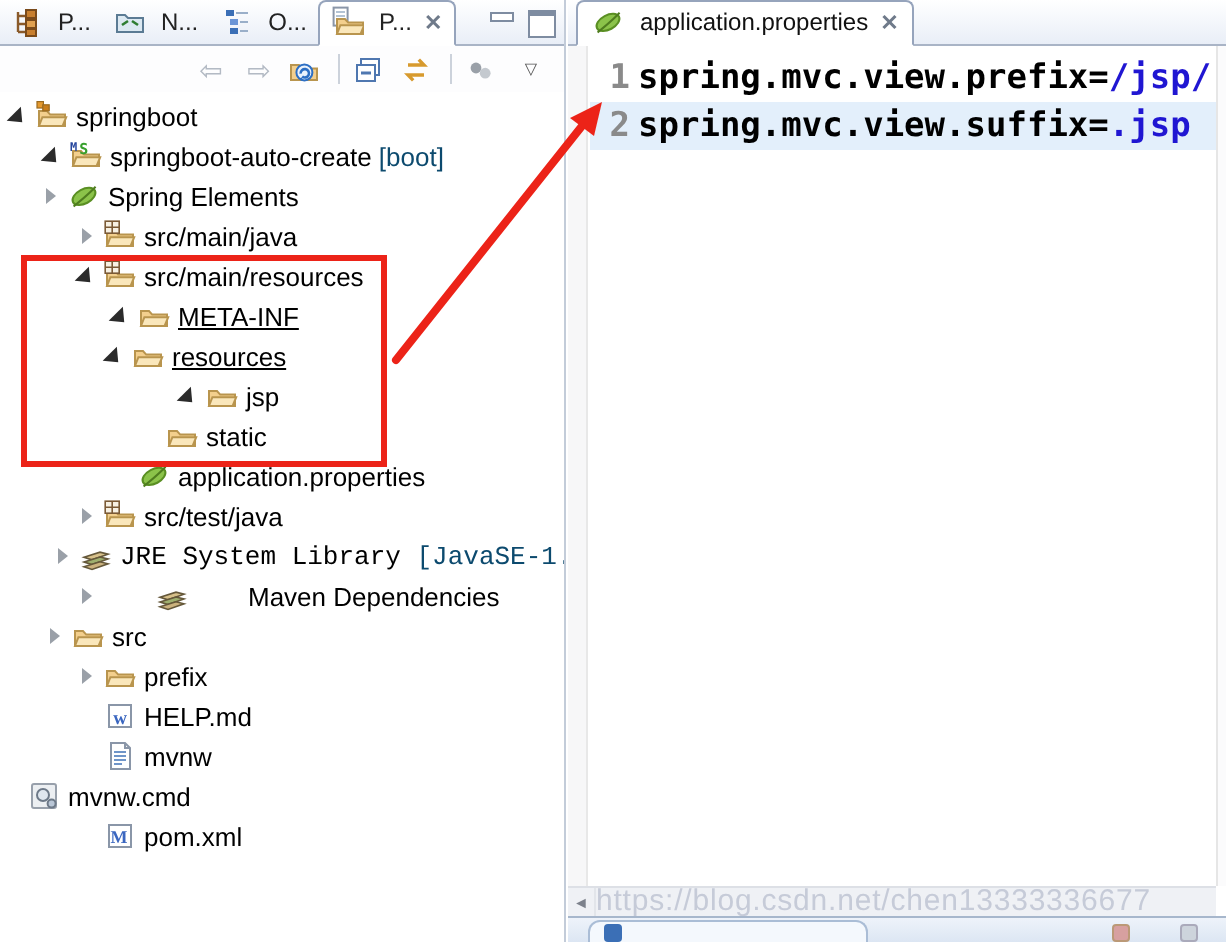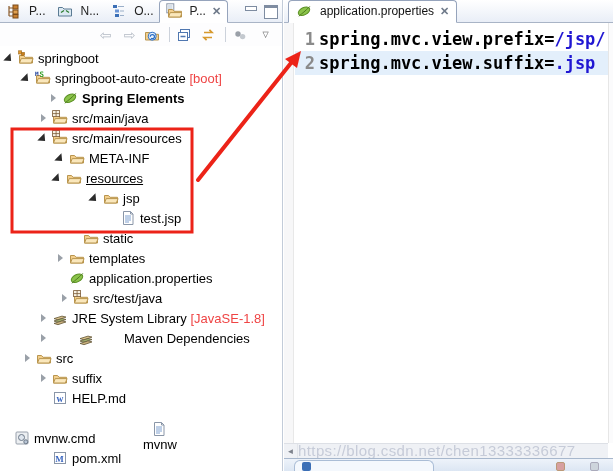--- a/index.html
+++ b/index.html
@@ -28,21 +28,21 @@
 
   .treebody{position:absolute; top:48px; left:0; right:0; bottom:0; overflow:hidden; font-size:13px; color:#000;}
   .trow{display:flex; align-items:center; height:20px; white-space:nowrap;}
   .caret{width:13px; height:13px; display:inline-block; position:relative; flex:0 0 13px;}
   .caret.collapsed::after{content:""; position:absolute; left:3px; top:2px; width:0; height:0;
     border-left:5px solid #9aa0a8; border-top:4px solid transparent; border-bottom:4px solid transparent;}
   .caret.expanded::after{content:""; position:absolute; left:2px; top:2px; width:0; height:0;
     border-left:6px solid #2b2b2b; border-top:5px solid transparent; border-bottom:5px solid transparent; transform:rotate(45deg);}
   .ic{width:16px; height:16px; flex:0 0 16px; margin:0 4px 0 1px;}
   .tlabel{color:#000000;}
-  .tsuffix{color:#ef4444; white-space:pre;}
+  .tsuffix{color:#0c4a6e; white-space:pre;}
 
   
   .editor{position:absolute; left:284px; top:0; right:0; bottom:13px; background:#fff;}
   .etabs{height:23px; display:flex; align-items:flex-end; background:linear-gradient(#ffffff,#e9eef7); border-bottom:1px solid var(--tabline);}
   .etab{display:flex; align-items:center; gap:4px; font-size:12px; color:#111; background:#fff; border:1px solid #96a4bc; border-bottom:1px solid #fff; border-radius:4px 4px 0 0; padding:3px 7px 4px 6px; height:23px; margin:0 0 -1px 4px;}
   .etab .x{color:#6f7a8a; font-size:11px; font-weight:bold; margin-left:2px;}
   .ecode{position:absolute; top:23px; left:0; right:5px; bottom:15px; background:#fff; overflow:hidden;}
   .ruler{position:absolute; left:0; top:0; bottom:0; width:10px; background:#f7f7f8; border-right:1px solid #e8e8e8;}
   .codelines{position:absolute; left:0; right:0; top:4px;}
   .cline{display:flex; align-items:baseline; height:24px; line-height:24px; margin-left:11px;
@@ -169,21 +169,21 @@
           <span class="caret expanded"></span>
           <svg class="ic" viewBox="0 0 16 16">
             <path d="M1.5 5.5h4l1.6 1.8h7.4V13H1.5z" fill="#f3cf8d" stroke="#b9954e"></path>
             <path d="M1.5 13l1.7-4.4h11.9L13.3 13z" fill="#fae7bb" stroke="#b9954e"></path>
             <text x="0" y="5.5" font-size="6" font-weight="bold" fill="#27479e" font-family="monospace">M</text>
             <text x="4.6" y="7.2" font-size="7.5" font-weight="bold" fill="#37a02c" font-family="monospace">S</text>
           </svg>
           <span class="tlabel">springboot-auto-create</span>
           <span class="tsuffix"> [boot]</span>
         </div>
-        <div class="trow" style="padding-left: 48px; font-weight: bold;">
+        <div class="trow" style="padding-left: 20px;">
           <span class="caret collapsed"></span>
           <svg class="ic" viewBox="0 0 16 16">
             <ellipse cx="8" cy="8.2" rx="6.2" ry="3.6" transform="rotate(-28 8 8.2)" fill="#8bc34a" stroke="#5a8f23"></ellipse>
             <path d="M2.8 13.2C6 10.5 9.5 8 13.8 3.4" stroke="#4f7d1f" fill="none"></path>
           </svg>
           <span class="tlabel">Spring Elements</span>
         </div>
         <div class="trow" style="padding-left: 38px;">
           <span class="caret collapsed"></span>
           <svg class="ic" viewBox="0 0 16 16">
@@ -197,21 +197,21 @@
         <div class="trow" style="padding-left: 38px;">
           <span class="caret expanded"></span>
           <svg class="ic" viewBox="0 0 16 16">
             <path d="M1.5 5.5h4l1.6 1.8h7.4V13H1.5z" fill="#f3cf8d" stroke="#b9954e"></path>
             <path d="M1.5 13l1.7-4.4h11.9L13.3 13z" fill="#fae7bb" stroke="#b9954e"></path>
             <rect x="0.6" y="0.6" width="7" height="6" fill="#f7f1e3" stroke="#7b5a36" stroke-width="0.8"></rect>
             <path d="M0.6 3.6h7M4.1 0.6v6" stroke="#7b5a36" stroke-width="0.8"></path>
           </svg>
           <span class="tlabel">src/main/resources</span>
         </div>
-        <div class="trow" style="padding-left: 55px;">
+        <div class="trow" style="padding-left: 55px; text-decoration: underline;">
           <span class="caret expanded"></span>
           <svg class="ic" viewBox="0 0 16 16">
             <path d="M1.5 5.5h4l1.6 1.8h7.4V13H1.5z" fill="#f3cf8d" stroke="#b9954e"></path>
             <path d="M1.5 13l1.7-4.4h11.9L13.3 13z" fill="#fae7bb" stroke="#b9954e"></path>
           </svg>
           <span class="tlabel">META-INF</span>
         </div>
         <div class="trow" style="padding-left: 52px; text-decoration: underline;">
           <span class="caret expanded"></span>
           <svg class="ic" viewBox="0 0 16 16">
@@ -221,64 +221,47 @@
           <span class="tlabel">resources</span>
         </div>
         <div class="trow" style="padding-left: 89px;">
           <span class="caret expanded"></span>
           <svg class="ic" viewBox="0 0 16 16">
             <path d="M1.5 5.5h4l1.6 1.8h7.4V13H1.5z" fill="#f3cf8d" stroke="#b9954e"></path>
             <path d="M1.5 13l1.7-4.4h11.9L13.3 13z" fill="#fae7bb" stroke="#b9954e"></path>
           </svg>
           <span class="tlabel">jsp</span>
         </div>
-        <div class="trow" style="padding-left: 106px;">
-          <span class="caret none"></span>
-          <svg class="ic" viewBox="0 0 16 16">
-            <path d="M3.5 1.5h7l2.5 2.5v10.5h-9.5z" fill="#fff" stroke="#8a96a8"></path>
-            <path d="M10.5 1.5v2.5h2.5" fill="none" stroke="#8a96a8"></path>
-            <path d="M5 6h6M5 8h6M5 10h6M5 12h4" stroke="#6f95c9" stroke-width="0.9"></path>
-          </svg>
-          <span class="tlabel">test.jsp</span>
-        </div>
         <div class="trow" style="padding-left: 69px;">
           <span class="caret none"></span>
           <svg class="ic" viewBox="0 0 16 16">
             <path d="M1.5 5.5h4l1.6 1.8h7.4V13H1.5z" fill="#f3cf8d" stroke="#b9954e"></path>
             <path d="M1.5 13l1.7-4.4h11.9L13.3 13z" fill="#fae7bb" stroke="#b9954e"></path>
           </svg>
           <span class="tlabel">static</span>
-        </div>
-        <div class="trow" style="padding-left: 55px;">
-          <span class="caret collapsed"></span>
-          <svg class="ic" viewBox="0 0 16 16">
-            <path d="M1.5 5.5h4l1.6 1.8h7.4V13H1.5z" fill="#f3cf8d" stroke="#b9954e"></path>
-            <path d="M1.5 13l1.7-4.4h11.9L13.3 13z" fill="#fae7bb" stroke="#b9954e"></path>
-          </svg>
-          <span class="tlabel">templates</span>
         </div>
         <div class="trow" style="padding-left: 55px;">
           <span class="caret none"></span>
           <svg class="ic" viewBox="0 0 16 16">
             <ellipse cx="8" cy="8.2" rx="6.2" ry="3.6" transform="rotate(-28 8 8.2)" fill="#8bc34a" stroke="#5a8f23"></ellipse>
             <path d="M2.8 13.2C6 10.5 9.5 8 13.8 3.4" stroke="#4f7d1f" fill="none"></path>
           </svg>
           <span class="tlabel">application.properties</span>
         </div>
-        <div class="trow" style="padding-left: 59px;">
+        <div class="trow" style="padding-left: 38px;">
           <span class="caret collapsed"></span>
           <svg class="ic" viewBox="0 0 16 16">
             <path d="M1.5 5.5h4l1.6 1.8h7.4V13H1.5z" fill="#f3cf8d" stroke="#b9954e"></path>
             <path d="M1.5 13l1.7-4.4h11.9L13.3 13z" fill="#fae7bb" stroke="#b9954e"></path>
             <rect x="0.6" y="0.6" width="7" height="6" fill="#f7f1e3" stroke="#7b5a36" stroke-width="0.8"></rect>
             <path d="M0.6 3.6h7M4.1 0.6v6" stroke="#7b5a36" stroke-width="0.8"></path>
           </svg>
           <span class="tlabel">src/test/java</span>
         </div>
-        <div class="trow" style="padding-left: 38px;">
+        <div class="trow" style="padding-left: 26px; font-family: Liberation Mono, monospace;">
           <span class="caret collapsed"></span>
           <svg class="ic" viewBox="0 0 16 16">
             <g stroke="#65583a" stroke-width="0.8">
               <path d="M2 8.6l8-2.5 4 1-8 2.8z" fill="#d7c08a"></path>
               <path d="M2 11l8-2.5 4 1-8 2.8z" fill="#9fb06f"></path>
               <path d="M2 13.4l8-2.5 4 1-8 2.8z" fill="#cbb27e"></path>
             </g>
           </svg>
           <span class="tlabel">JRE System Library</span>
           <span class="tsuffix"> [JavaSE-1.8]</span>
@@ -301,31 +284,31 @@
             <path d="M1.5 13l1.7-4.4h11.9L13.3 13z" fill="#fae7bb" stroke="#b9954e"></path>
           </svg>
           <span class="tlabel">src</span>
         </div>
         <div class="trow" style="padding-left: 38px;">
           <span class="caret collapsed"></span>
           <svg class="ic" viewBox="0 0 16 16">
             <path d="M1.5 5.5h4l1.6 1.8h7.4V13H1.5z" fill="#f3cf8d" stroke="#b9954e"></path>
             <path d="M1.5 13l1.7-4.4h11.9L13.3 13z" fill="#fae7bb" stroke="#b9954e"></path>
           </svg>
-          <span class="tlabel">suffix</span>
+          <span class="tlabel">prefix</span>
         </div>
         <div class="trow" style="padding-left: 38px;">
           <span class="caret none"></span>
           <svg class="ic" viewBox="0 0 16 16">
             <rect x="2.5" y="2.5" width="11" height="11" fill="#fff" stroke="#8a96a8"></rect>
             <text x="4.6" y="11.8" font-size="9.5" font-weight="bold" fill="#3a66c0" font-family="serif">w</text>
           </svg>
           <span class="tlabel">HELP.md</span>
         </div>
-        <div class="trow" style="padding-left: 38px; flex-direction: column;">
+        <div class="trow" style="padding-left: 38px;">
           <span class="caret none"></span>
           <svg class="ic" viewBox="0 0 16 16">
             <path d="M3.5 1.5h7l2.5 2.5v10.5h-9.5z" fill="#fff" stroke="#8a96a8"></path>
             <path d="M10.5 1.5v2.5h2.5" fill="none" stroke="#8a96a8"></path>
             <path d="M5 6h6M5 8h6M5 10h6M5 12h4" stroke="#6f95c9" stroke-width="0.9"></path>
           </svg>
           <span class="tlabel">mvnw</span>
         </div>
         <div class="trow" style="">
           <span class="caret none"></span>

